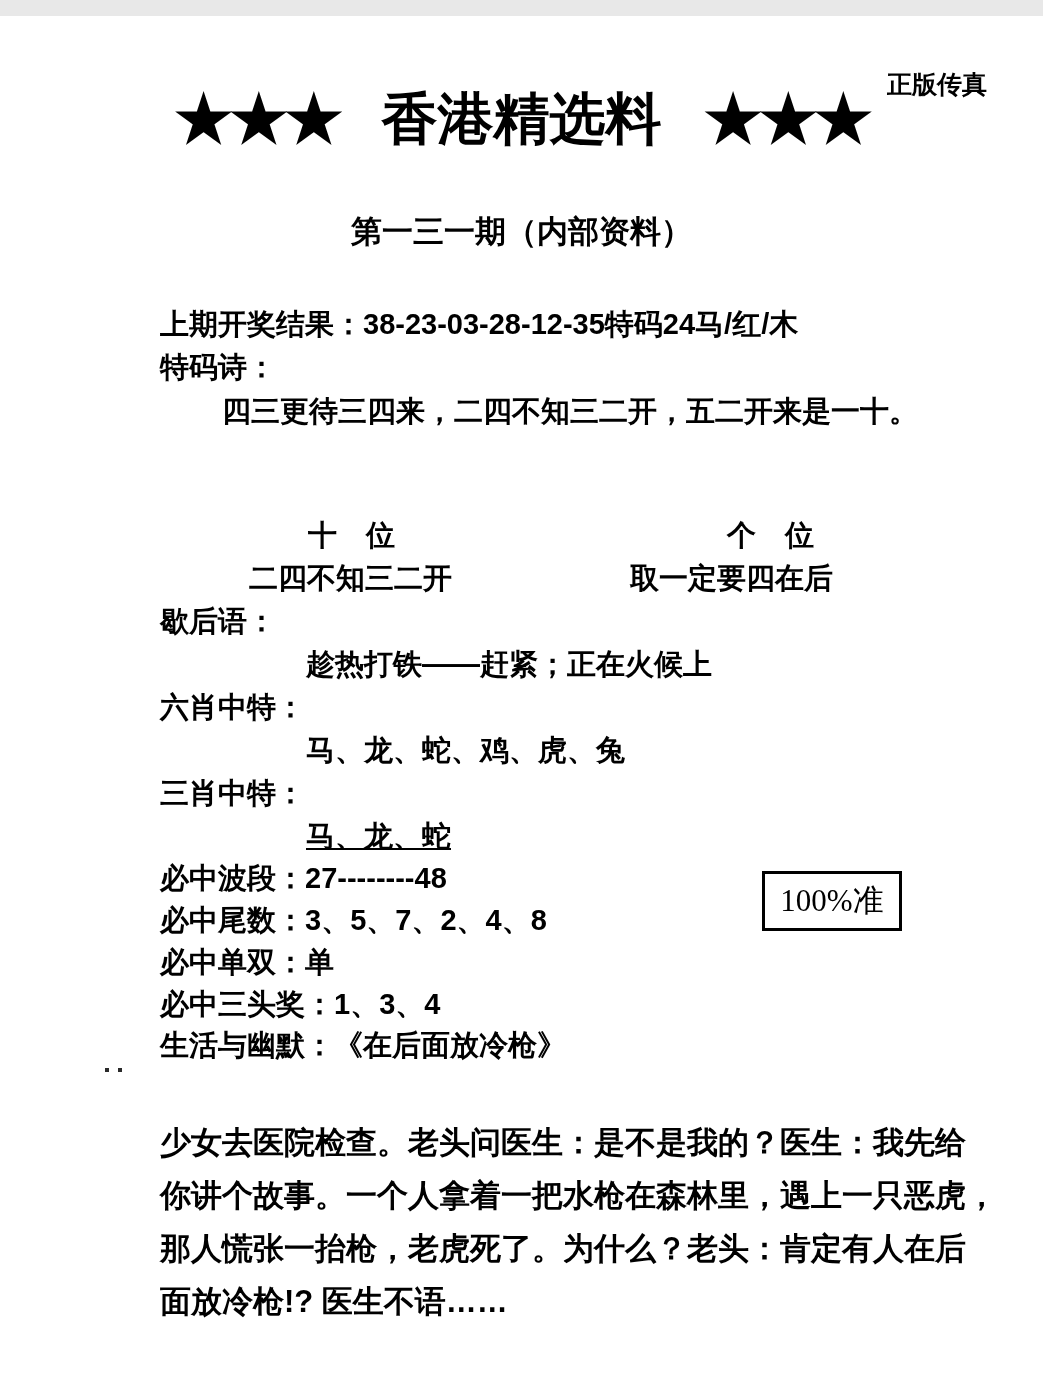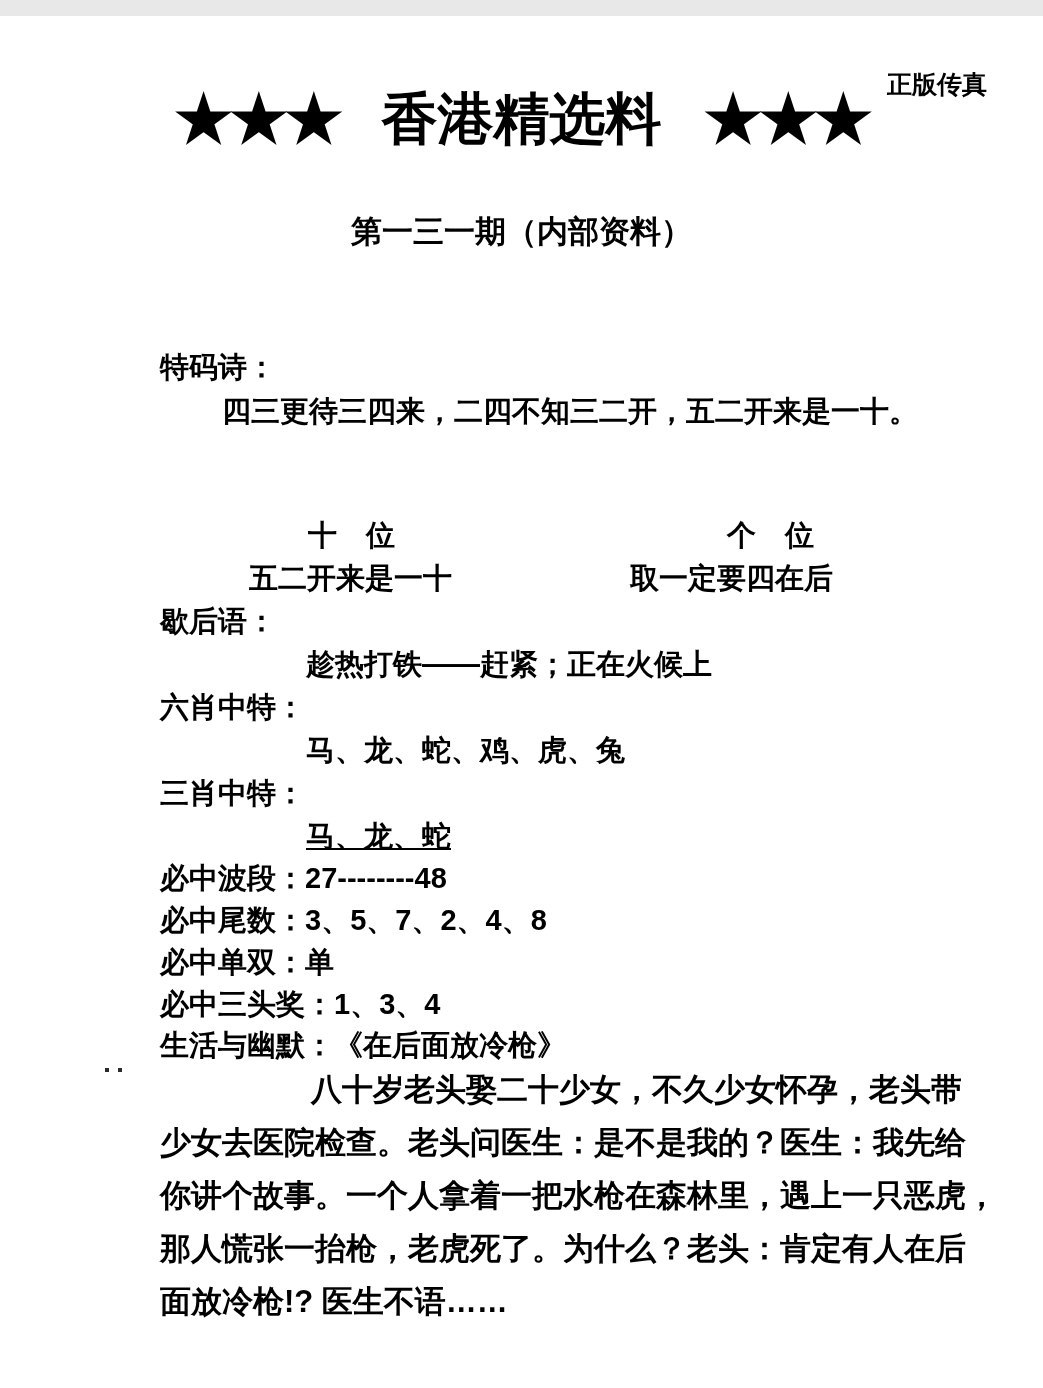--- a/index.html
+++ b/index.html
@@ -75,46 +75,47 @@
   <div class="watermark">正版传真</div>
 
   <div class="title-row">
     <span class="stars">★★★</span>
     <span class="main-title">香港精选料</span>
     <span class="stars">★★★</span>
   </div>
 
   <div class="subtitle">第一三一期（内部资料）</div>
 
+  <div class="line fs-body" style="top:293px;left:160px;">上期开奖结果：38-23-03-28-12-35特码24马/红/木</div>
   <div class="line fs-body" style="top:336px;left:160px;">特码诗：</div>
   <div class="line fs-body" style="top:380px;left:222px;">四三更待三四来，二四不知三二开，五二开来是一十。</div>
 
   <div class="line fs-body" style="top:504px;left:308px;">十　位</div>
   <div class="line fs-body" style="top:504px;left:727px;">个　位</div>
-  <div class="line fs-body" style="top:547px;left:249px;">五二开来是一十</div>
+  <div class="line fs-body" style="top:547px;left:249px;">二四不知三二开</div>
   <div class="line fs-body" style="top:547px;left:630px;">取一定要四在后</div>
 
   <div class="line fs-body" style="top:590px;left:160px;">歇后语：</div>
   <div class="line fs-body" style="top:633px;left:306px;">趁热打铁——赶紧；正在火候上</div>
 
   <div class="line fs-body" style="top:676px;left:160px;">六肖中特：</div>
   <div class="line fs-body" style="top:719px;left:306px;">马、龙、蛇、鸡、虎、兔</div>
 
   <div class="line fs-body" style="top:762px;left:160px;">三肖中特：</div>
   <div class="line fs-body" style="top:805px;left:306px;text-decoration:underline;">马、龙、蛇</div>
 
   <div class="line fs-body" style="top:847px;left:160px;">必中波段：27--------48</div>
   <div class="line fs-body" style="top:889px;left:160px;">必中尾数：3、5、7、2、4、8</div>
   <div class="line fs-body" style="top:931px;left:160px;">必中单双：单</div>
   <div class="line fs-body" style="top:973px;left:160px;">必中三头奖：1、3、4</div>
   <div class="line fs-body" style="top:1014px;left:160px;">生活与幽默：《在后面放冷枪》</div>
 
+  <div class="badge">100%准</div>
 
   <div class="speck" style="top:1052px;left:105px;"></div>
   <div class="speck" style="top:1052px;left:118px;"></div>
 
-  <div class="line fs-story" style="top:1057px;left:311px;">八十岁老头娶二十少女，不久少女怀孕，老头带</div>
   <div class="line fs-story" style="top:1110px;left:160px;">少女去医院检查。老头问医生：是不是我的？医生：我先给</div>
   <div class="line fs-story" style="top:1163px;left:160px;">你讲个故事。一个人拿着一把水枪在森林里，遇上一只恶虎，</div>
   <div class="line fs-story" style="top:1216px;left:160px;">那人慌张一抬枪，老虎死了。为什么？老头：肯定有人在后</div>
   <div class="line fs-story" style="top:1269px;left:160px;">面放冷枪!? 医生不语……</div>
 
 </div>
 
 </body></html>

